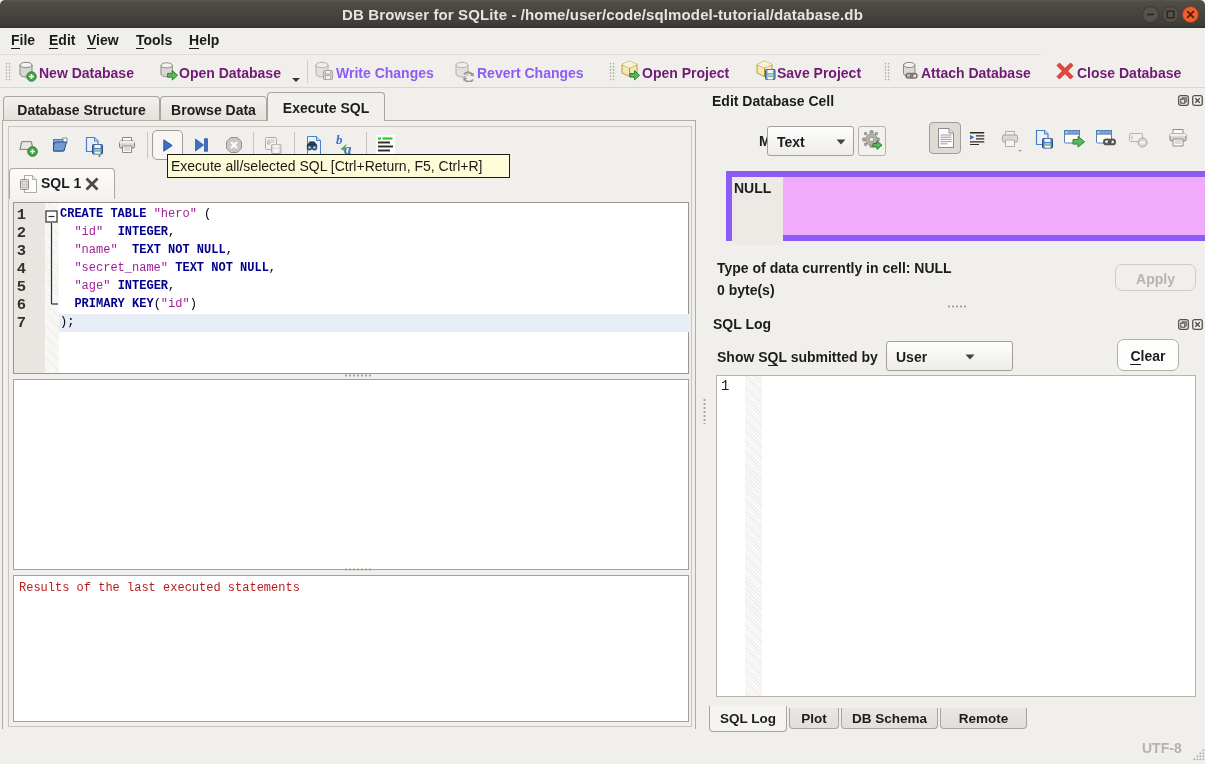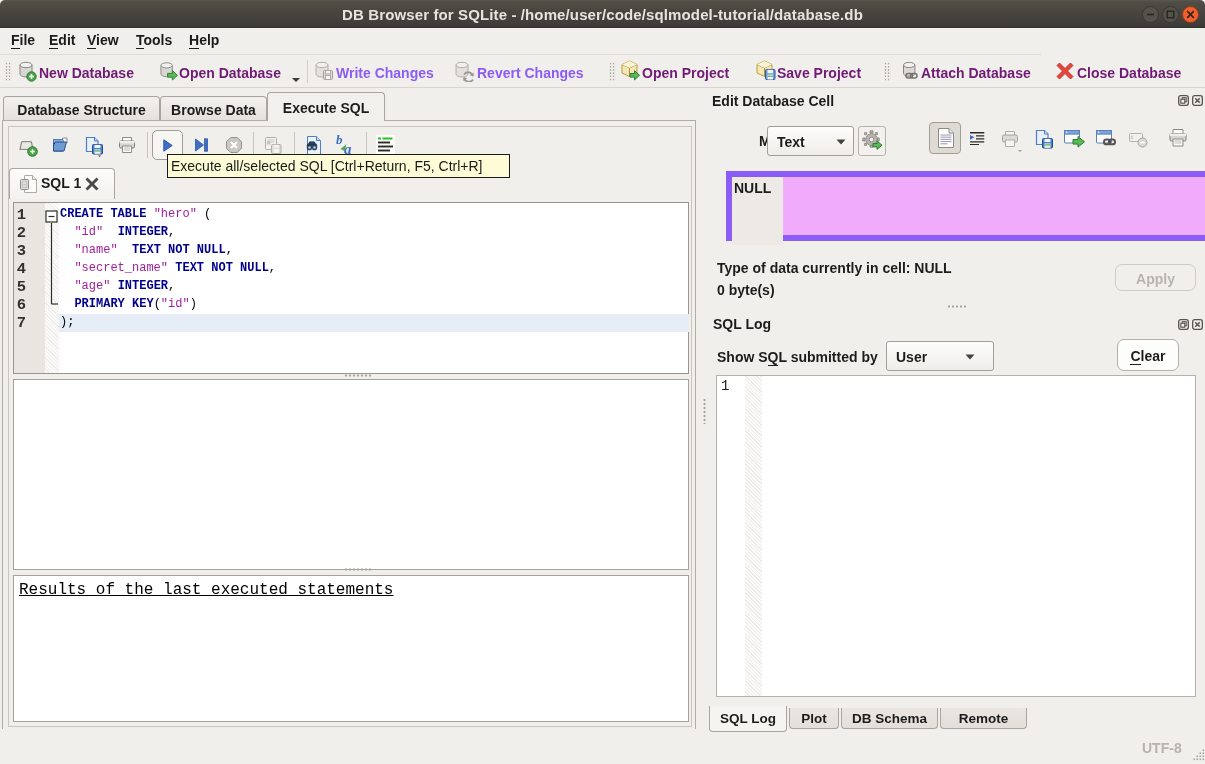--- a/index.html
+++ b/index.html
@@ -314,21 +314,21 @@
   <div class="ab codeline" style="left:46px; top:58px;">  <span class="idq">"secret_name"</span> <span class="kw">TEXT NOT NULL</span>,</div>
   <div class="ab codeline" style="left:46px; top:76px;">  <span class="idq">"age"</span> <span class="kw">INTEGER</span>,</div>
   <div class="ab codeline" style="left:46px; top:94px;">  <span class="kw">PRIMARY KEY</span>(<span class="idq">"id"</span>)</div>
   <div class="ab codeline" style="left:46px; top:112px;">);</div>
 </div>
 
 <div class="ab hgrip" style="left:344px; top:374px;"></div>
 <div class="ab" id="midbox"></div>
 <div class="ab hgrip" style="left:344px; top:568px;"></div>
 <div class="ab" id="botbox">
-  <div class="ab mono" style="left:5px; top:5px; font-size:16px; color:#000000;text-decoration:underline;">Results of the last executed statements</div>
+  <div class="ab mono" style="left:5px; top:5px; font-size:12px; color:#b91c1c;">Results of the last executed statements</div>
 </div>
 
 <div class="ab vgrip" style="left:703px; top:398px;"></div>
 <div class="ab lbl" style="left:712px; top:93px;">Edit Database Cell</div>
 <svg class="ab" style="left:1178px; top:95px;" width="11" height="11" viewBox="0 0 11 11">
     <rect x="0.7" y="0.7" width="9.6" height="9.6" rx="2" fill="none" stroke="#56534d" stroke-width="1.3"></rect>
     <rect x="4.2" y="2.8" width="4" height="4" fill="none" stroke="#56534d" stroke-width="1.1"></rect>
     <rect x="2.8" y="4.2" width="4" height="4" fill="#f1efeb" stroke="#56534d" stroke-width="1.1"></rect>
   </svg>
 <svg class="ab" style="left:1192px; top:95px;" width="11" height="11" viewBox="0 0 11 11">
@@ -422,21 +422,21 @@
     <rect x="0.7" y="0.7" width="9.6" height="9.6" rx="2" fill="none" stroke="#56534d" stroke-width="1.3"></rect>
     <rect x="4.2" y="2.8" width="4" height="4" fill="none" stroke="#56534d" stroke-width="1.1"></rect>
     <rect x="2.8" y="4.2" width="4" height="4" fill="#f1efeb" stroke="#56534d" stroke-width="1.1"></rect>
   </svg>
 <svg class="ab" style="left:1192px; top:319px;" width="11" height="11" viewBox="0 0 11 11">
     <rect x="0.7" y="0.7" width="9.6" height="9.6" rx="2" fill="none" stroke="#56534d" stroke-width="1.3"></rect>
     <path d="M3.2 3.2 L7.8 7.8 M7.8 3.2 L3.2 7.8" stroke="#56534d" stroke-width="1.5"></path>
   </svg>
 
 <div class="ab lbl" style="left:717px; top:349px;">Show S<u style="text-decoration:none; border-bottom:1px solid #1c1c1c;">Q</u>L submitted by</div>
-<div class="ab combo" style="left:886px; top:341px; width:108px; height:30px;">
+<div class="ab combo" style="left:886px; top:341px; width:127px; height:30px;">
   <span class="lbl" style="left:9px;">User</span>
   <svg style="left:78px; top:12px;" width="10" height="6" viewBox="0 0 10 6">
       <path d="M0.5 0.5 L5 5.5 L9.5 0.5 Z" fill="#44423d"></path>
     </svg>
 </div>
 <div class="ab btn" id="clearbtn"><span class="lbl"><u style="text-decoration:none; border-bottom:1px solid #1c1c1c;">C</u>lear</span></div>
 
 <div class="ab" id="logbox">
   <div class="ab" id="loghatch"></div>
   <div class="ab mono" style="left:4px; top:2px; font-size:14px; color:#1b1b1b;">1</div>

